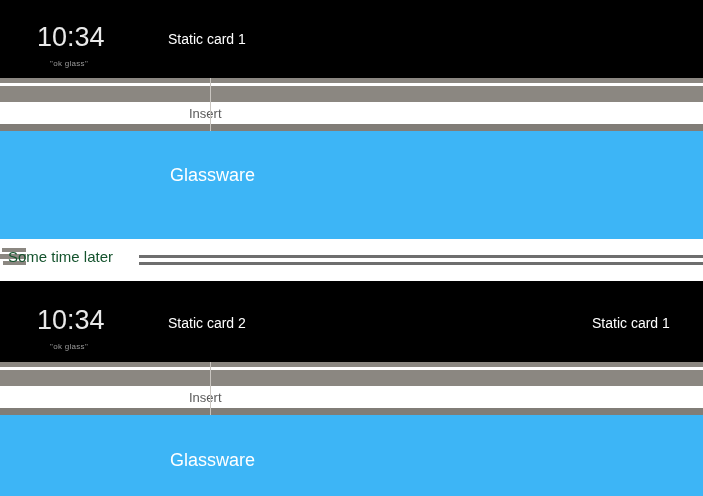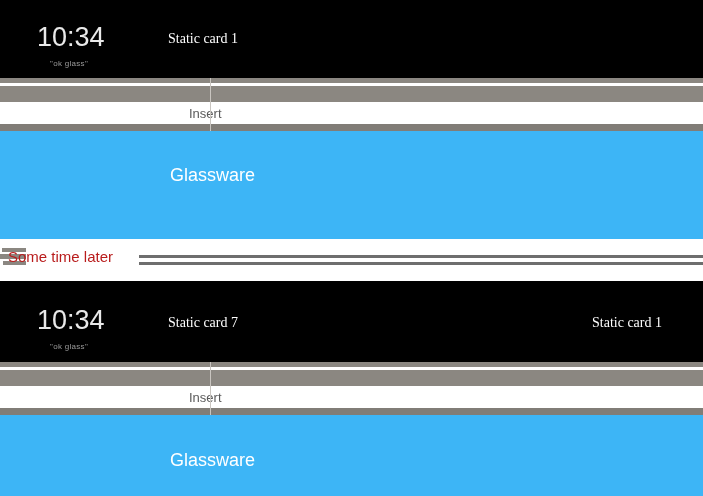--- a/index.html
+++ b/index.html
@@ -23,21 +23,21 @@
     font-size:27px;font-weight:300;letter-spacing:0px;
     color:#e9e9e9;
     font-family:"Liberation Sans","DejaVu Sans",sans-serif;
   }
   .clockcard .okglass{
     position:absolute;left:50px;
     font-size:8px;color:#9a9a9a;letter-spacing:0.3px;
   }
   .cardlabel{
     position:absolute;
-    font-size:14px;color:#ffffff;white-space:nowrap;font-family:Liberation Serif, serif;
+    font-size:14px;color:#ffffff;white-space:nowrap;
   }
 
   
   .graybar{position:absolute;background:#8b8781;}
   .graybar.dark{background:#817d77;}
   .thinline{position:absolute;background:#ffffff;}
 
   
   .whiterow{position:absolute;left:0;width:703px;background:#ffffff;}
   .insertlabel{
@@ -50,21 +50,21 @@
   .gwlabel{
     position:absolute;
     font-size:18px;color:#ffffff;white-space:nowrap;
   }
 
   
   .dividerrow{position:absolute;left:0;width:703px;background:#ffffff;}
   .divline{position:absolute;background:#6e6e6e;height:3px;}
   .divtext{
     position:absolute;
-    font-size:15px;color:#b91c1c;white-space:nowrap;
+    font-size:15px;color:#14532d;white-space:nowrap;
   }
   .leftglyph{position:absolute;}
   .leftglyph span{position:absolute;display:block;background:#8b8781;}
 
   .connector{position:absolute;width:1px;background:#c9c5c0;}
 </style>
 </head>
 <body>
 
 <div class="stage">
@@ -101,21 +101,21 @@
 
     <div class="divtext" style="top:9px;left:8px;">Some time later</div>
 
     <div class="divline" style="top:16px;left:139px;width:564px;"></div>
     <div class="divline" style="top:23px;left:139px;width:564px;"></div>
   </div>
 
   <div class="strip clockcard" style="top:281px;height:81px;">
     <div class="clock" style="top:24px;">10:34</div>
     <div class="okglass" style="top:61px;">"ok glass"</div>
-    <div class="cardlabel" style="top:34px;left:168px;">Static card 7</div>
+    <div class="cardlabel" style="top:34px;left:168px;">Static card 2</div>
     <div class="cardlabel" style="top:34px;left:592px;">Static card 1</div>
   </div>
 
   <div class="graybar" style="top:362px;left:0px;width:703px;height:5px;"></div>
   <div class="thinline" style="top:367px;left:0px;width:703px;height:3px;"></div>
   <div class="graybar" style="top:370px;left:0px;width:703px;height:16px;"></div>
   <div class="connector" style="top:362px;left:210px;height:24px;"></div>
 
   <div class="whiterow" style="top:386px;height:22px;">
     <div class="insertlabel" style="top:4px;left:189px;">Insert</div>

